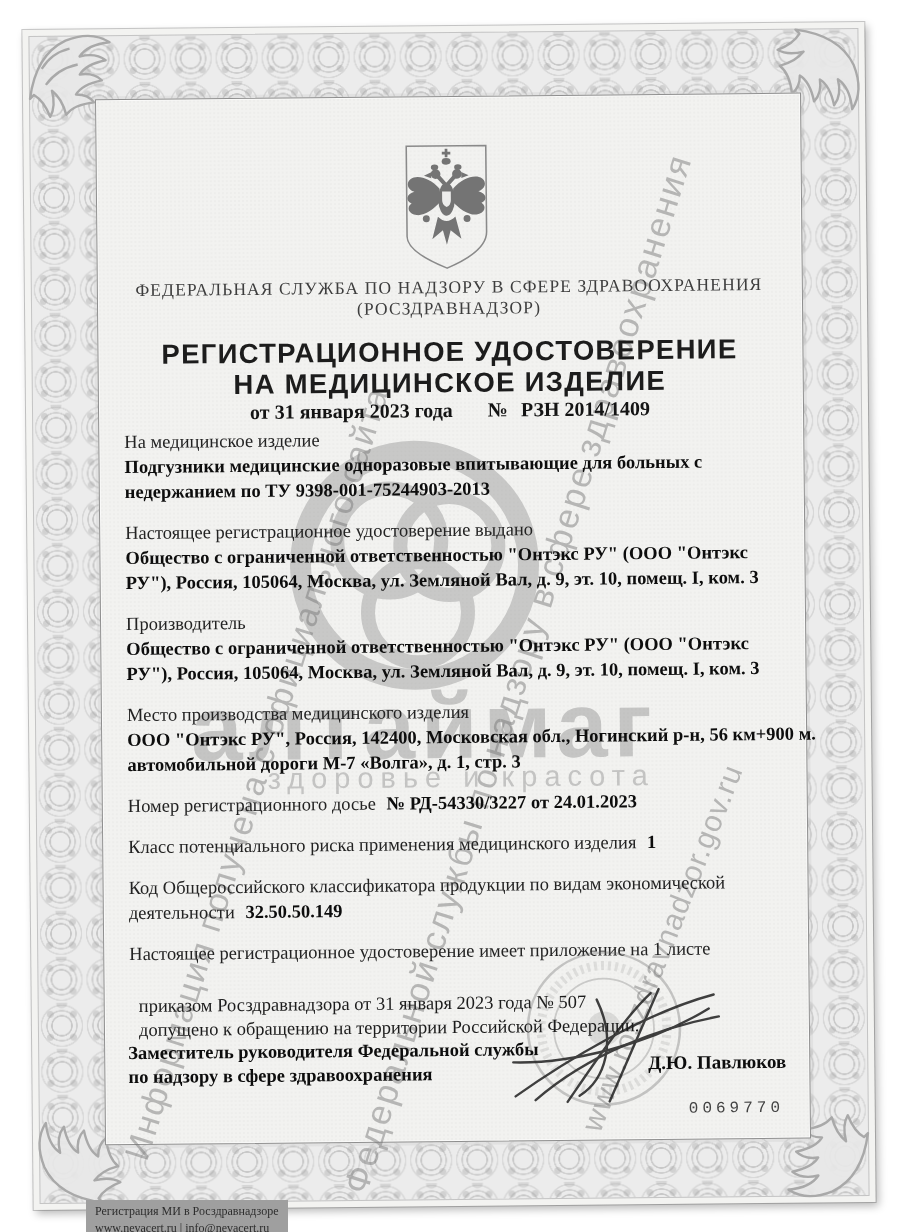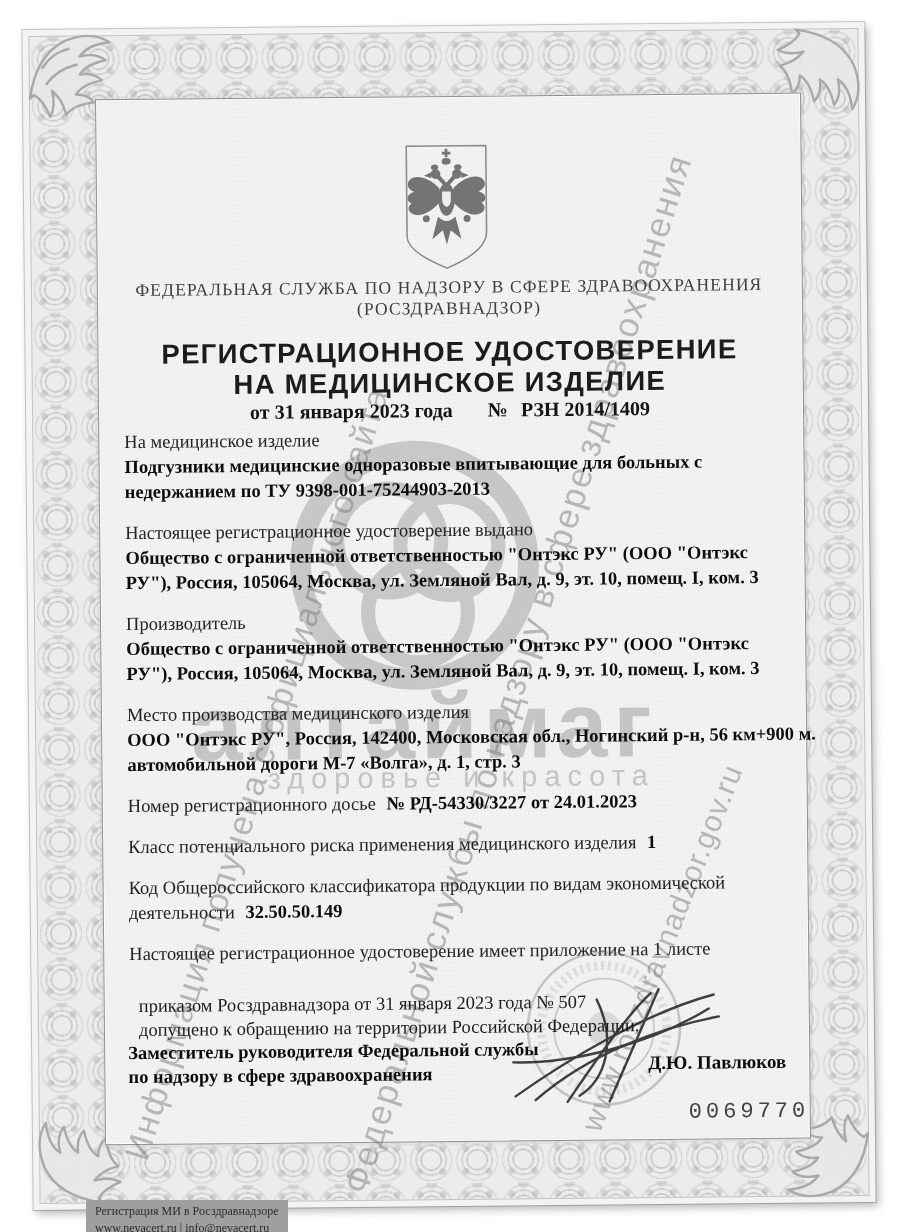--- a/index.html
+++ b/index.html
@@ -60,21 +60,21 @@
   .fvalue{color:#0d0d0d;font-weight:700;}
   .field.inline .flabel{margin-right:6px;}
   .field.f4 .fvalue{width:700px;}
 
   .order{position:absolute;left:24px;top:896px;width:560px;font-size:18.5px;line-height:23.5px;color:#1c1c1c;}
   .order .ind{padding-left:11px;}
   .order .b{font-weight:700;color:#0d0d0d;}
   .signer-name{position:absolute;left:518px;top:958px;width:164px;text-align:right;
                font-weight:700;font-size:19px;color:#0d0d0d;}
   .serial{position:absolute;left:584px;top:1006px;font-family:"Liberation Mono",monospace;
-          font-size:22px;letter-spacing:4px;color:#424242;}
+          font-size:16px;letter-spacing:4px;color:#424242;}
   .seal{position:absolute;left:420px;top:854px;width:160px;height:160px;}
   .sig{position:absolute;left:405px;top:889px;width:215px;height:120px;}
 
   
   .footer-bar{position:absolute;left:86px;top:1192px;z-index:10;background:#9f9f9f;
               padding:3px 9px 5px 9px;color:#2d2d2d;font-size:12px;line-height:16.5px;margin-top:8px;}
 </style>
 </head>
 <body>
 

